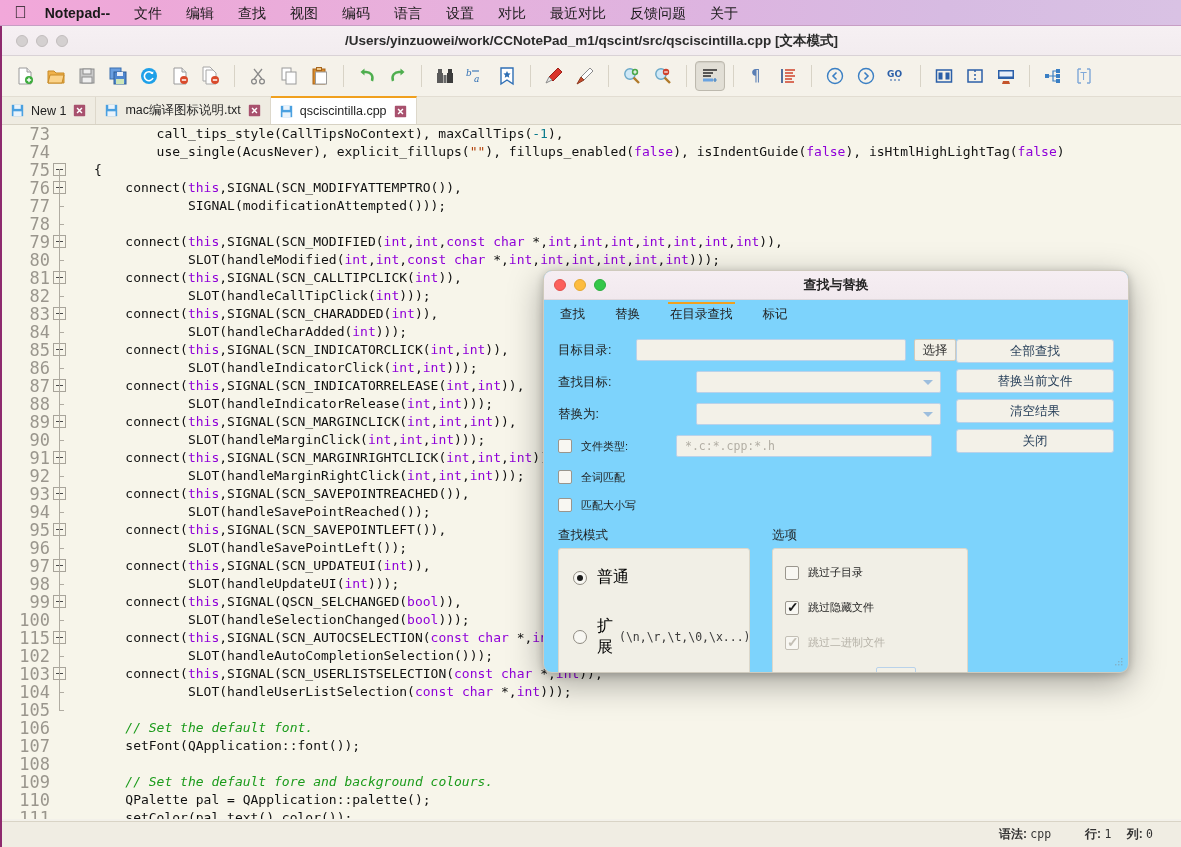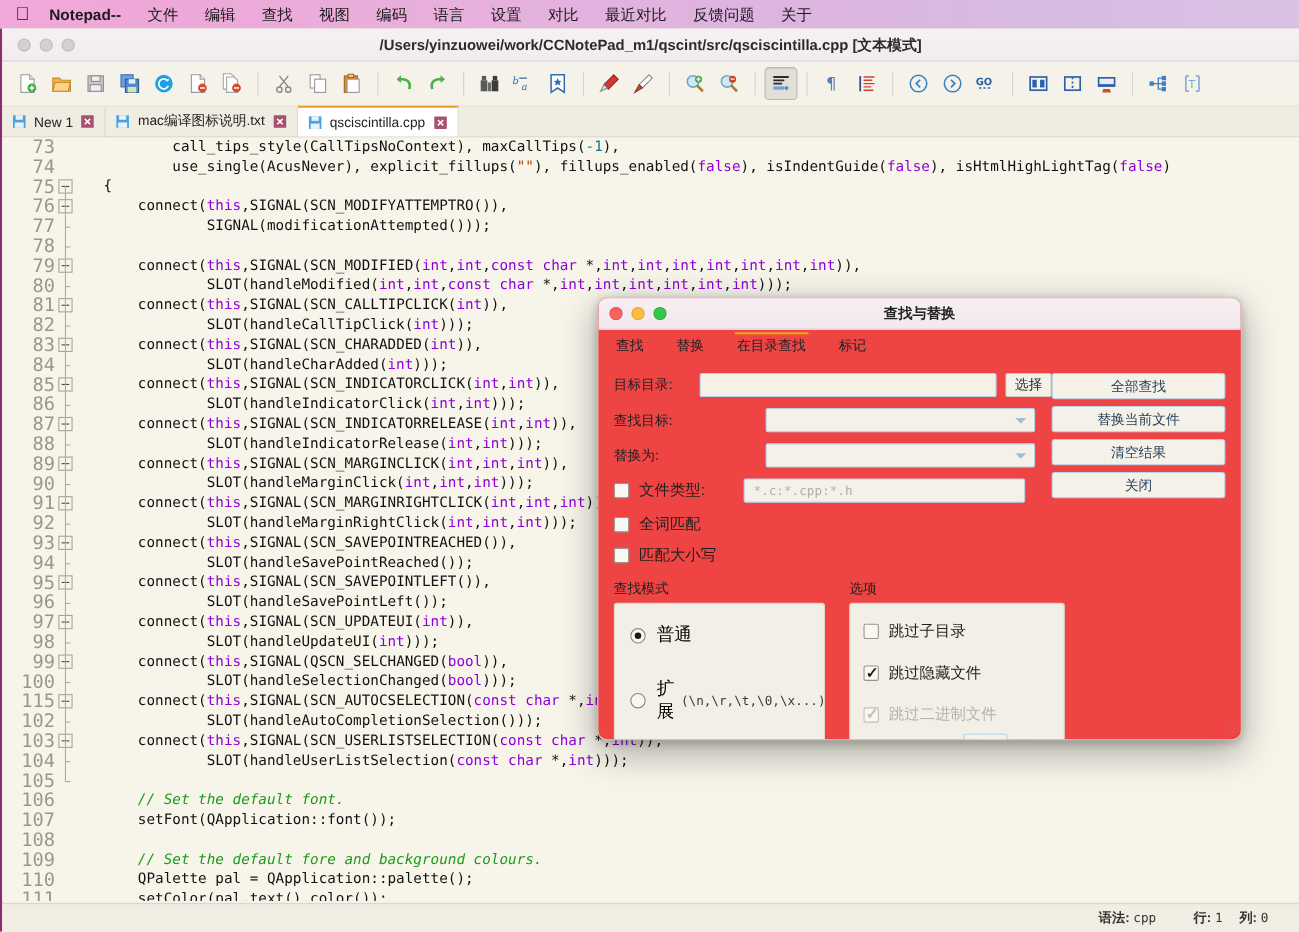--- a/index.html
+++ b/index.html
@@ -95,21 +95,21 @@
   #statusbar { position: absolute; left: 0; bottom: 0; width: 100%; height: 26px;
                background: #f0ede3; border-top: 1px solid #d9d4c6;
                display: flex; align-items: center; justify-content: flex-end; gap: 34px;
                padding-right: 28px; font-size: 12px; color: #333; }
   #statusbar .lbl { font-weight: bold; }
   #statusbar .val { font-family: "DejaVu Sans Mono", monospace; font-size: 11.5px; }
 
   
   #dialog {
     position: absolute; left: 543px; top: 270px; width: 586px; height: 403px;
-    background: #ef4444; border-radius: 9px;
+    background: #7dd3fc; border-radius: 9px;
     box-shadow: 0 10px 34px rgba(0,0,0,.34), 0 2px 8px rgba(0,0,0,.2);
     overflow: hidden; border: 1px solid #cfcabd;
   }
   #dlg-title {
     height: 29px; background: linear-gradient(to bottom,#f6eef3,#f1e9ee);
     border-bottom: 1px solid #dfd8dc; position: relative; display: flex; align-items: center;
   }
   #dlg-title .lights { display: flex; gap: 8px; padding-left: 10px; }
   #dlg-title .lights i { width: 12px; height: 12px; border-radius: 50%; display: block; }
   #dlg-title .l1 { background: #fc605c; border: 1px solid #e0504c; }
@@ -132,21 +132,21 @@
   .fcombo .arrow { position: absolute; right: 7px; top: 8px; width: 0; height: 0;
                    border-left: 5px solid transparent; border-right: 5px solid transparent;
                    border-top: 5px solid #9dbedd; }
   .btn { width: 158px; height: 24px; border: 1px solid #b9d2ea; background: #f3f1e8;
          border-radius: 3px; font-size: 12.5px; color: #28405a; display: flex;
          align-items: center; justify-content: center; }
   .selbtn { width: 42px; height: 22px; border: 1px solid #cfcabd; background: #f3f1e8;
             border-radius: 2px; font-size: 12.5px; color: #2a2a2a;
             display: flex; align-items: center; justify-content: center; }
 
-  .cbrow { display: flex; align-items: center; gap: 9px; font-size: 14px; color: #1f1f1f; }
+  .cbrow { display: flex; align-items: center; gap: 9px; font-size: 11px; color: #1f1f1f; }
   .cbox { width: 14px; height: 14px; border: 1px solid #9a968d; background: #f8f7f2;
           border-radius: 2px; position: relative; flex: none; }
   .cbox.checked:after { content: "✓"; position: absolute; left: 1px; top: -3px; font-size: 14px;
                         color: #1a1a1a; font-weight: bold; }
   .cbox.dis { border-color: #c3bfb5; }
   .cbox.dis:after { content: "✓"; position: absolute; left: 1px; top: -3px; font-size: 14px;
                     color: #c3bfb5; font-weight: bold; }
   .dimtxt { color: #b6b2a8; }
 
   .grpbox { border: 1px solid #dcd7ca; border-radius: 3px; background: #f1efe6; }

